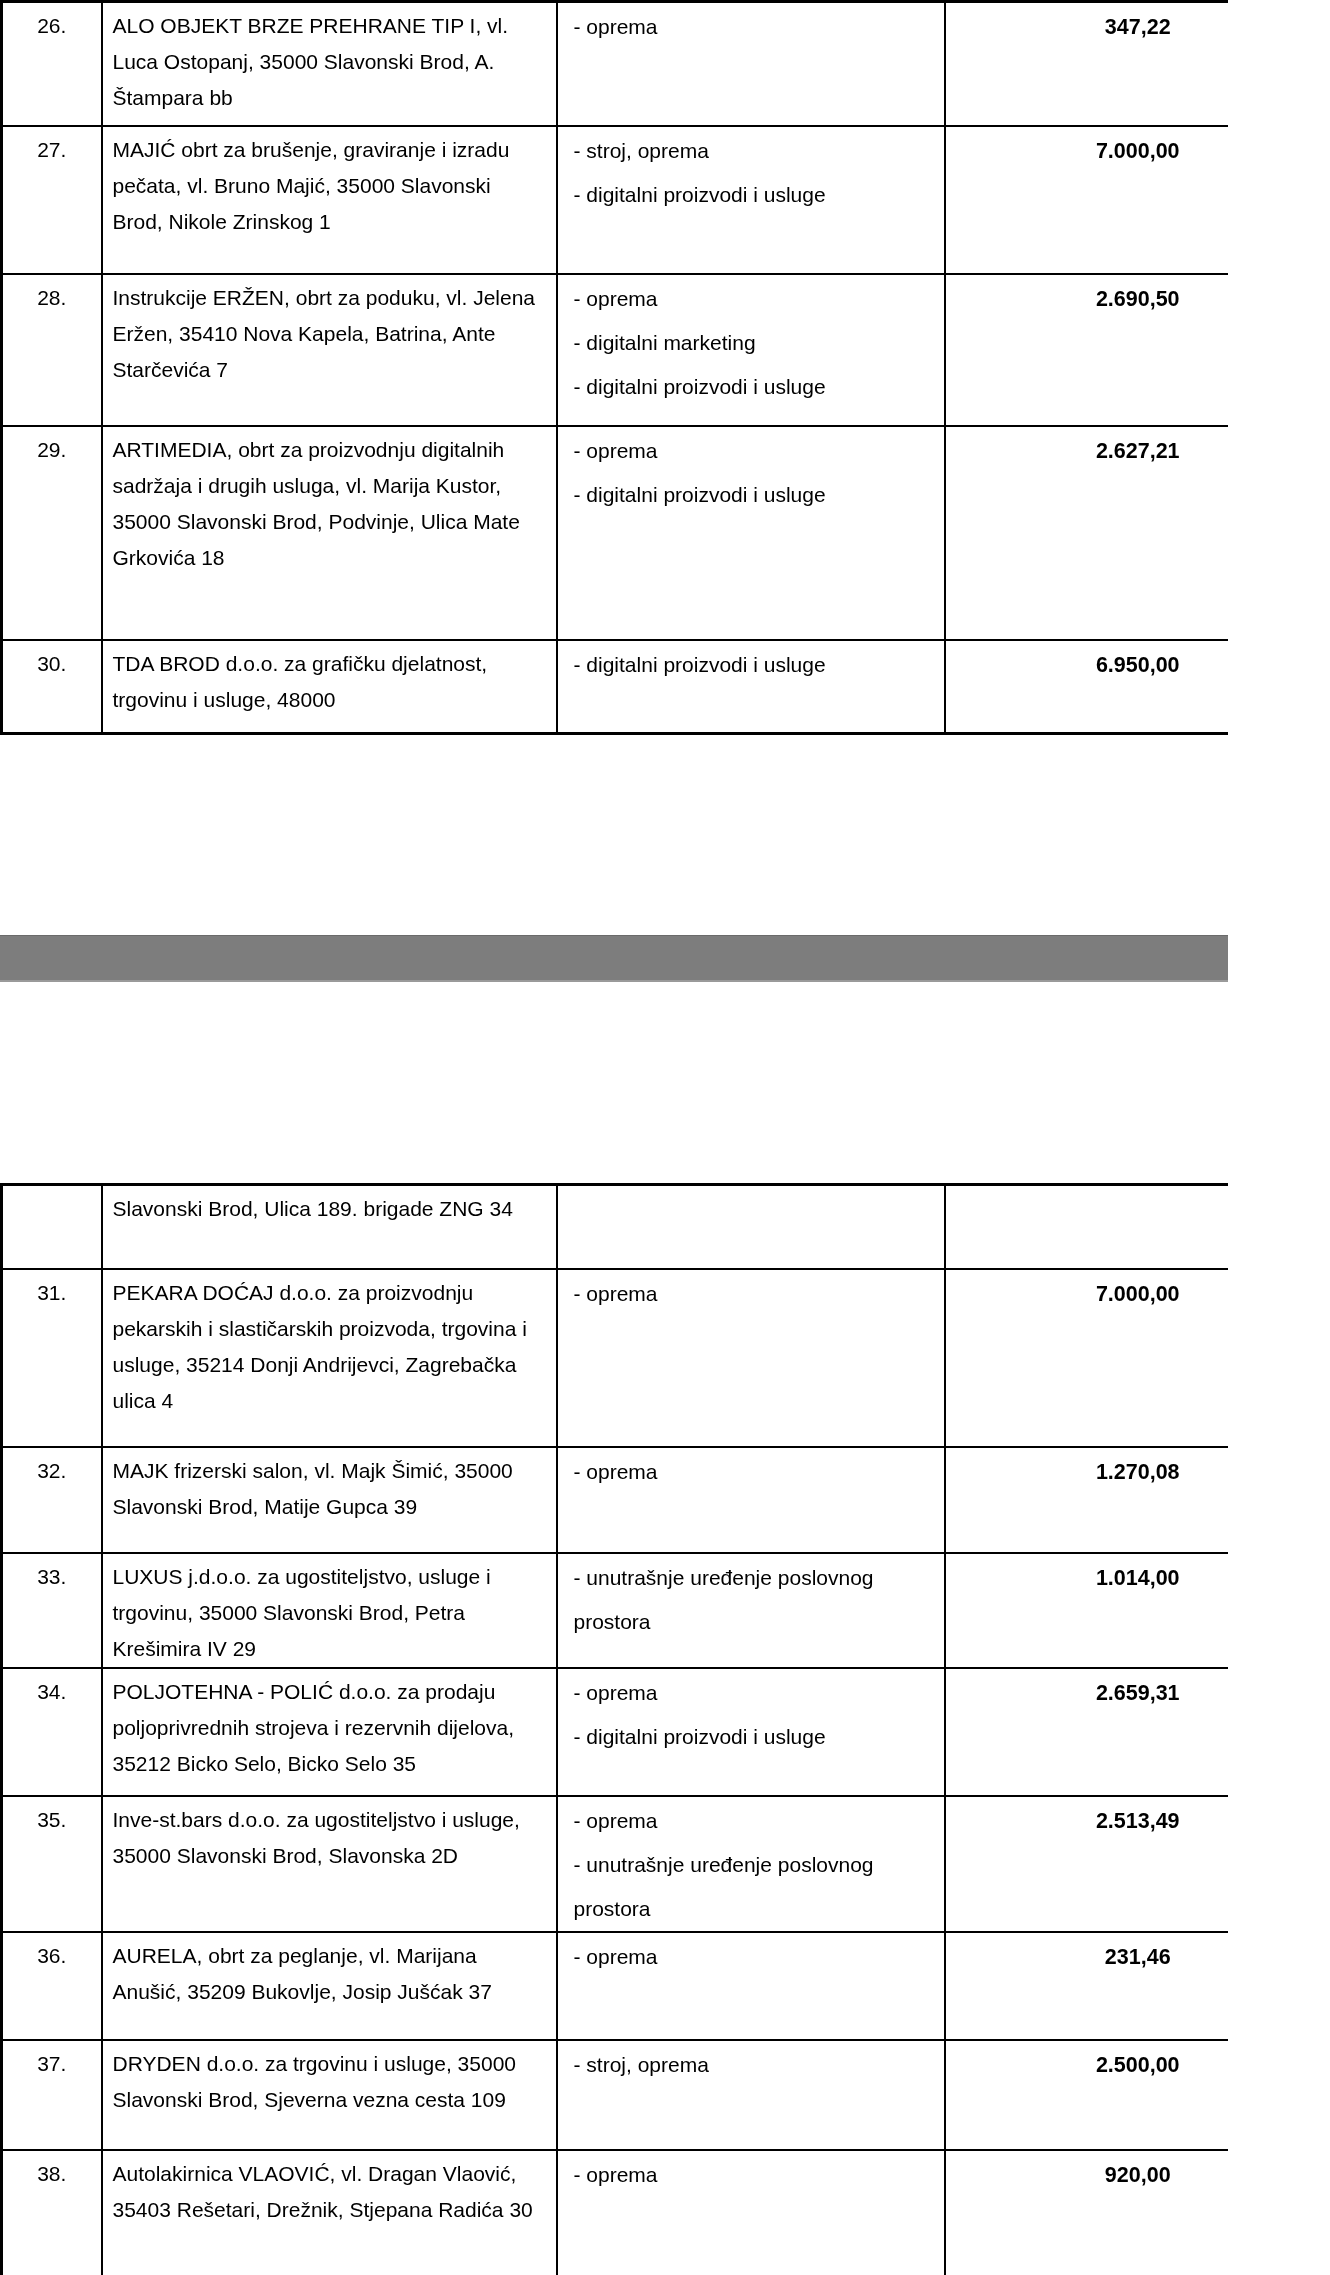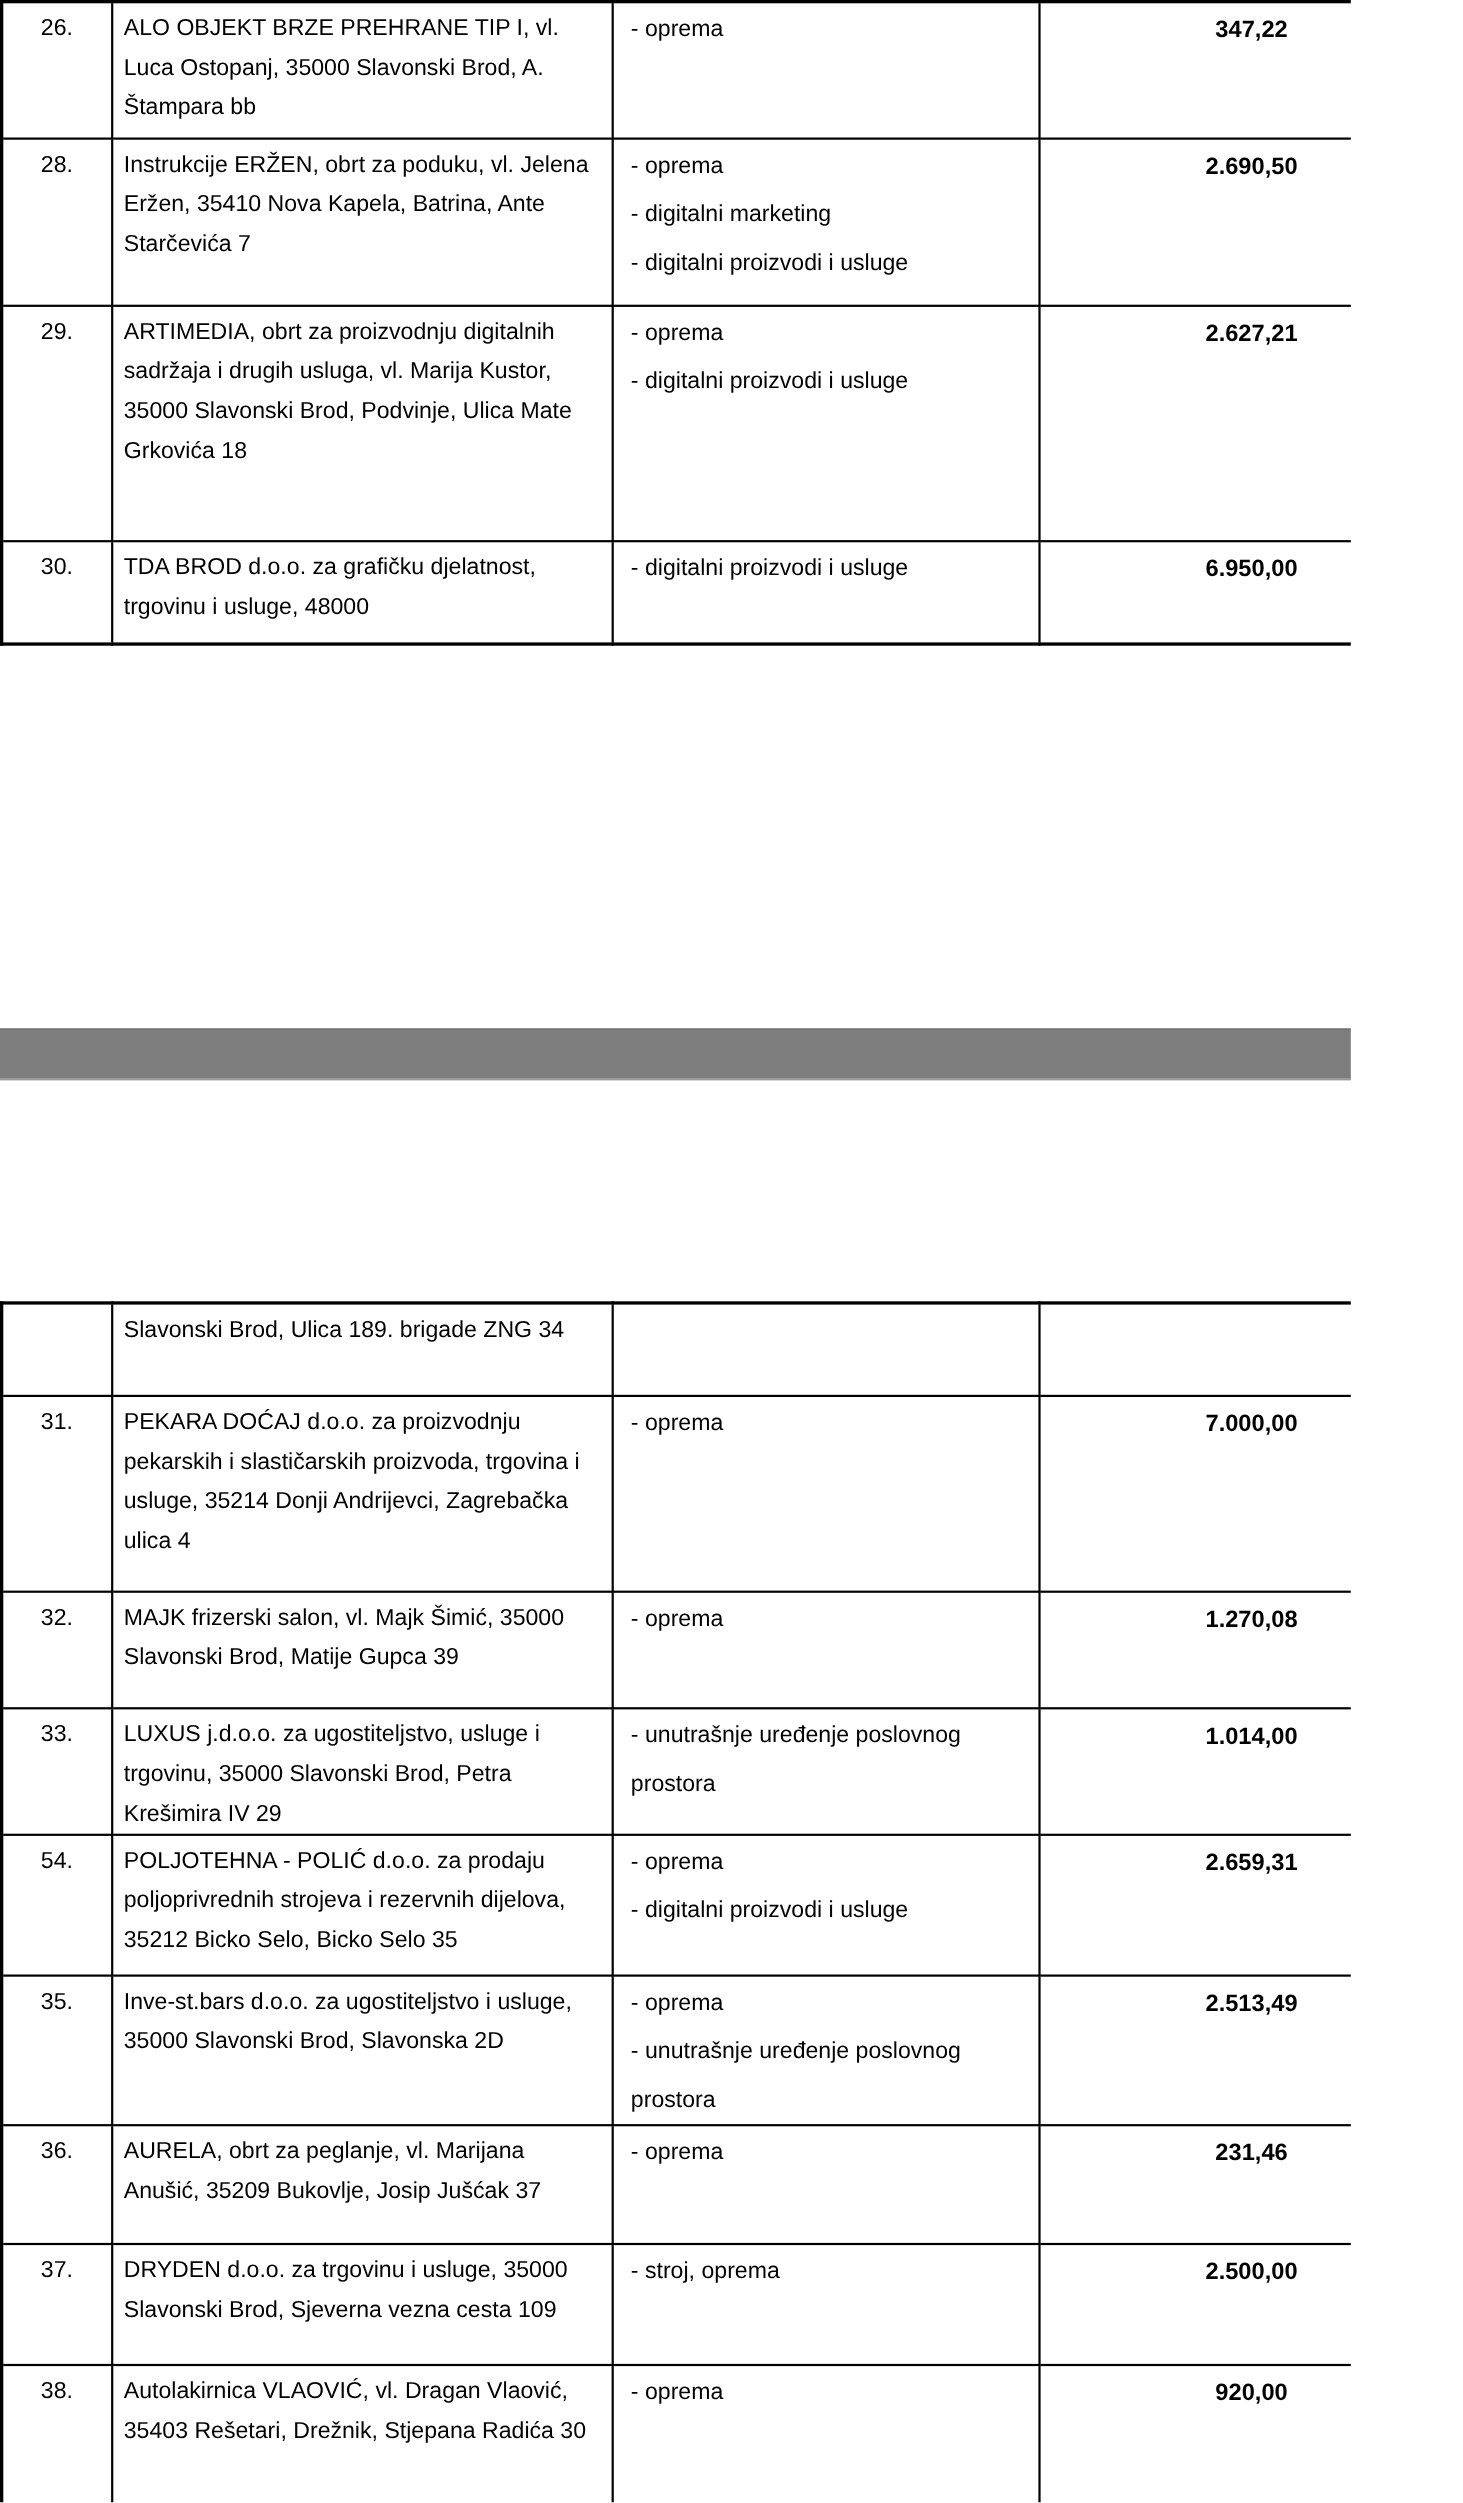--- a/index.html
+++ b/index.html
@@ -83,20 +83,29 @@
     </colgroup>
     <tbody>
         <tr style="height:124px">
       <td class="c-num">26.</td>
       <td class="c-desc">ALO OBJEKT BRZE PREHRANE TIP I, vl. Luca Ostopanj, 35000 Slavonski Brod, A. Štampara bb</td>
       <td class="c-type">
         <span class="type-item">- oprema</span>
       </td>
       <td class="c-amount">347,22</td>
     </tr>
+    <tr style="height:148px">
+      <td class="c-num">27.</td>
+      <td class="c-desc">MAJIĆ obrt za brušenje, graviranje i izradu pečata, vl. Bruno Majić, 35000 Slavonski Brod, Nikole Zrinskog 1</td>
+      <td class="c-type">
+        <span class="type-item">- stroj, oprema</span>
+        <span class="type-item">- digitalni proizvodi i usluge</span>
+      </td>
+      <td class="c-amount">7.000,00</td>
+    </tr>
     <tr style="height:152px">
       <td class="c-num">28.</td>
       <td class="c-desc">Instrukcije ERŽEN, obrt za poduku, vl. Jelena Eržen, 35410 Nova Kapela, Batrina, Ante Starčevića 7</td>
       <td class="c-type">
         <span class="type-item">- oprema</span>
         <span class="type-item">- digitalni marketing</span>
         <span class="type-item">- digitalni proizvodi i usluge</span>
       </td>
       <td class="c-amount">2.690,50</td>
     </tr>
@@ -154,21 +163,21 @@
     </tr>
     <tr style="height:110px">
       <td class="c-num">33.</td>
       <td class="c-desc">LUXUS j.d.o.o. za ugostiteljstvo, usluge i trgovinu, 35000 Slavonski Brod, Petra Krešimira IV 29</td>
       <td class="c-type">
         <span class="type-item">- unutrašnje uređenje poslovnog prostora</span>
       </td>
       <td class="c-amount">1.014,00</td>
     </tr>
     <tr style="height:128px">
-      <td class="c-num">54.</td>
+      <td class="c-num">34.</td>
       <td class="c-desc">POLJOTEHNA - POLIĆ d.o.o. za prodaju poljoprivrednih strojeva i rezervnih dijelova, 35212 Bicko Selo, Bicko Selo 35</td>
       <td class="c-type">
         <span class="type-item">- oprema</span>
         <span class="type-item">- digitalni proizvodi i usluge</span>
       </td>
       <td class="c-amount">2.659,31</td>
     </tr>
     <tr style="height:132px">
       <td class="c-num">35.</td>
       <td class="c-desc">Inve-st.bars d.o.o. za ugostiteljstvo i usluge, 35000 Slavonski Brod, Slavonska 2D</td>

